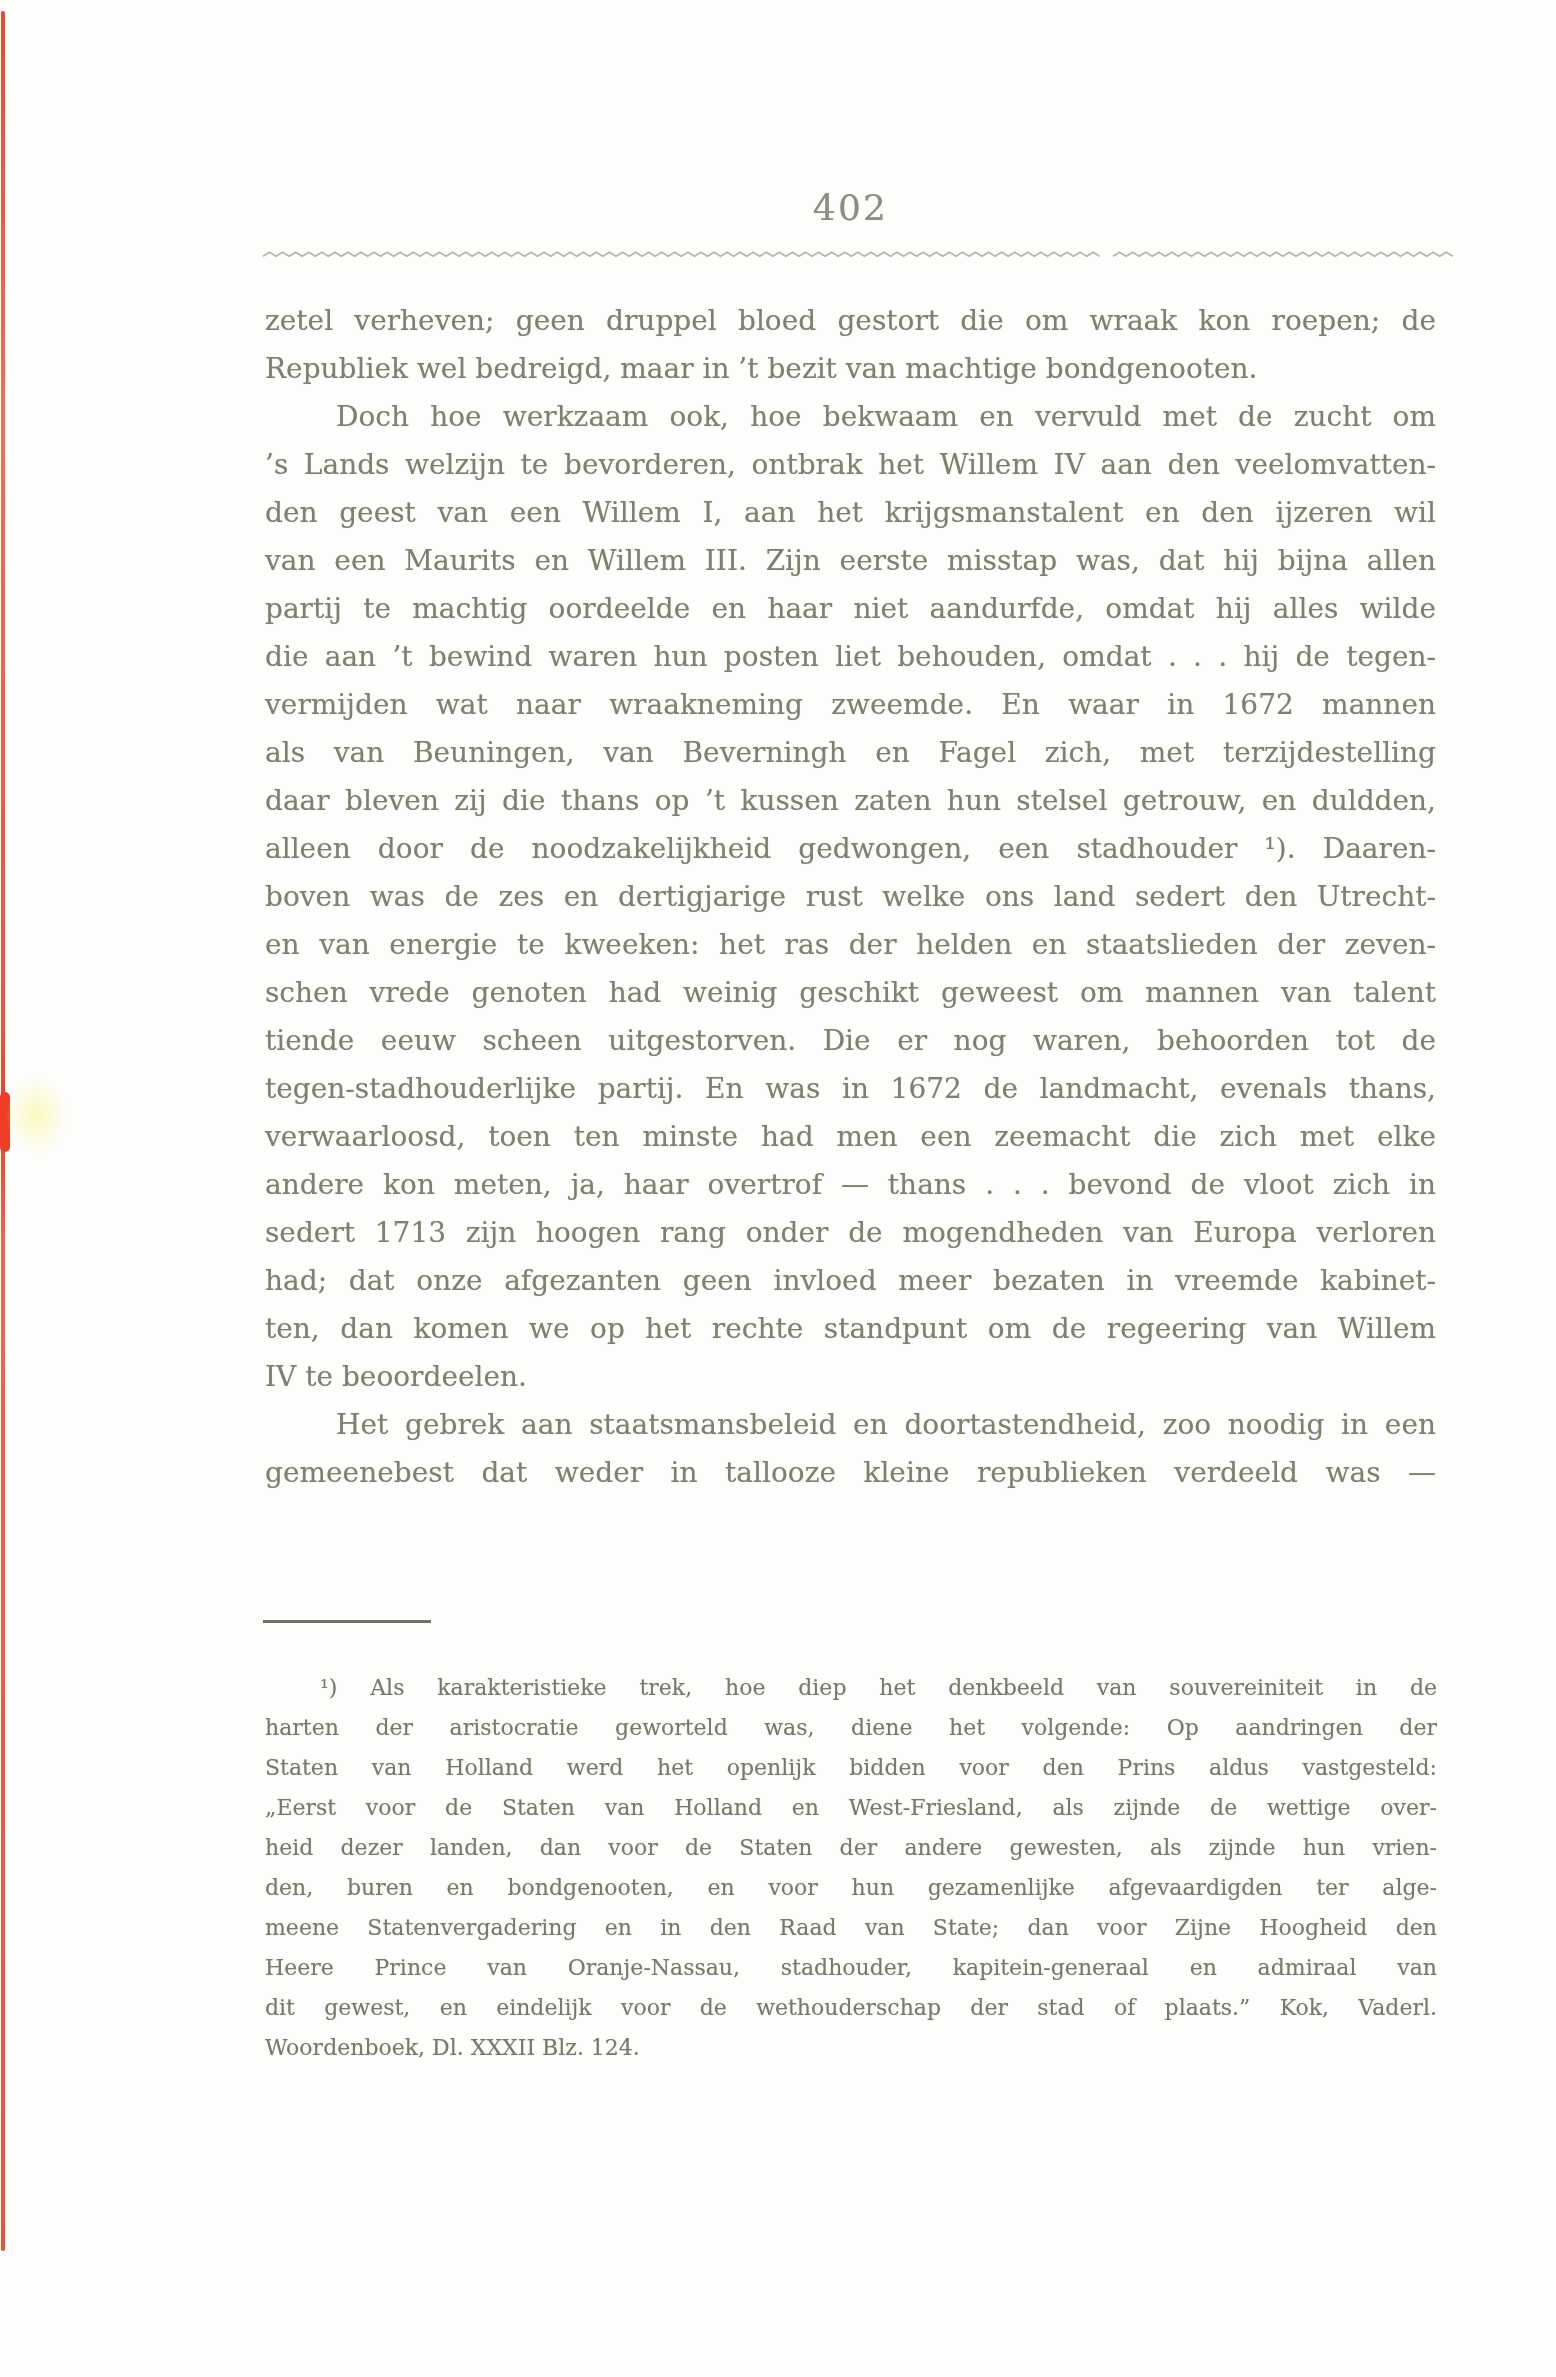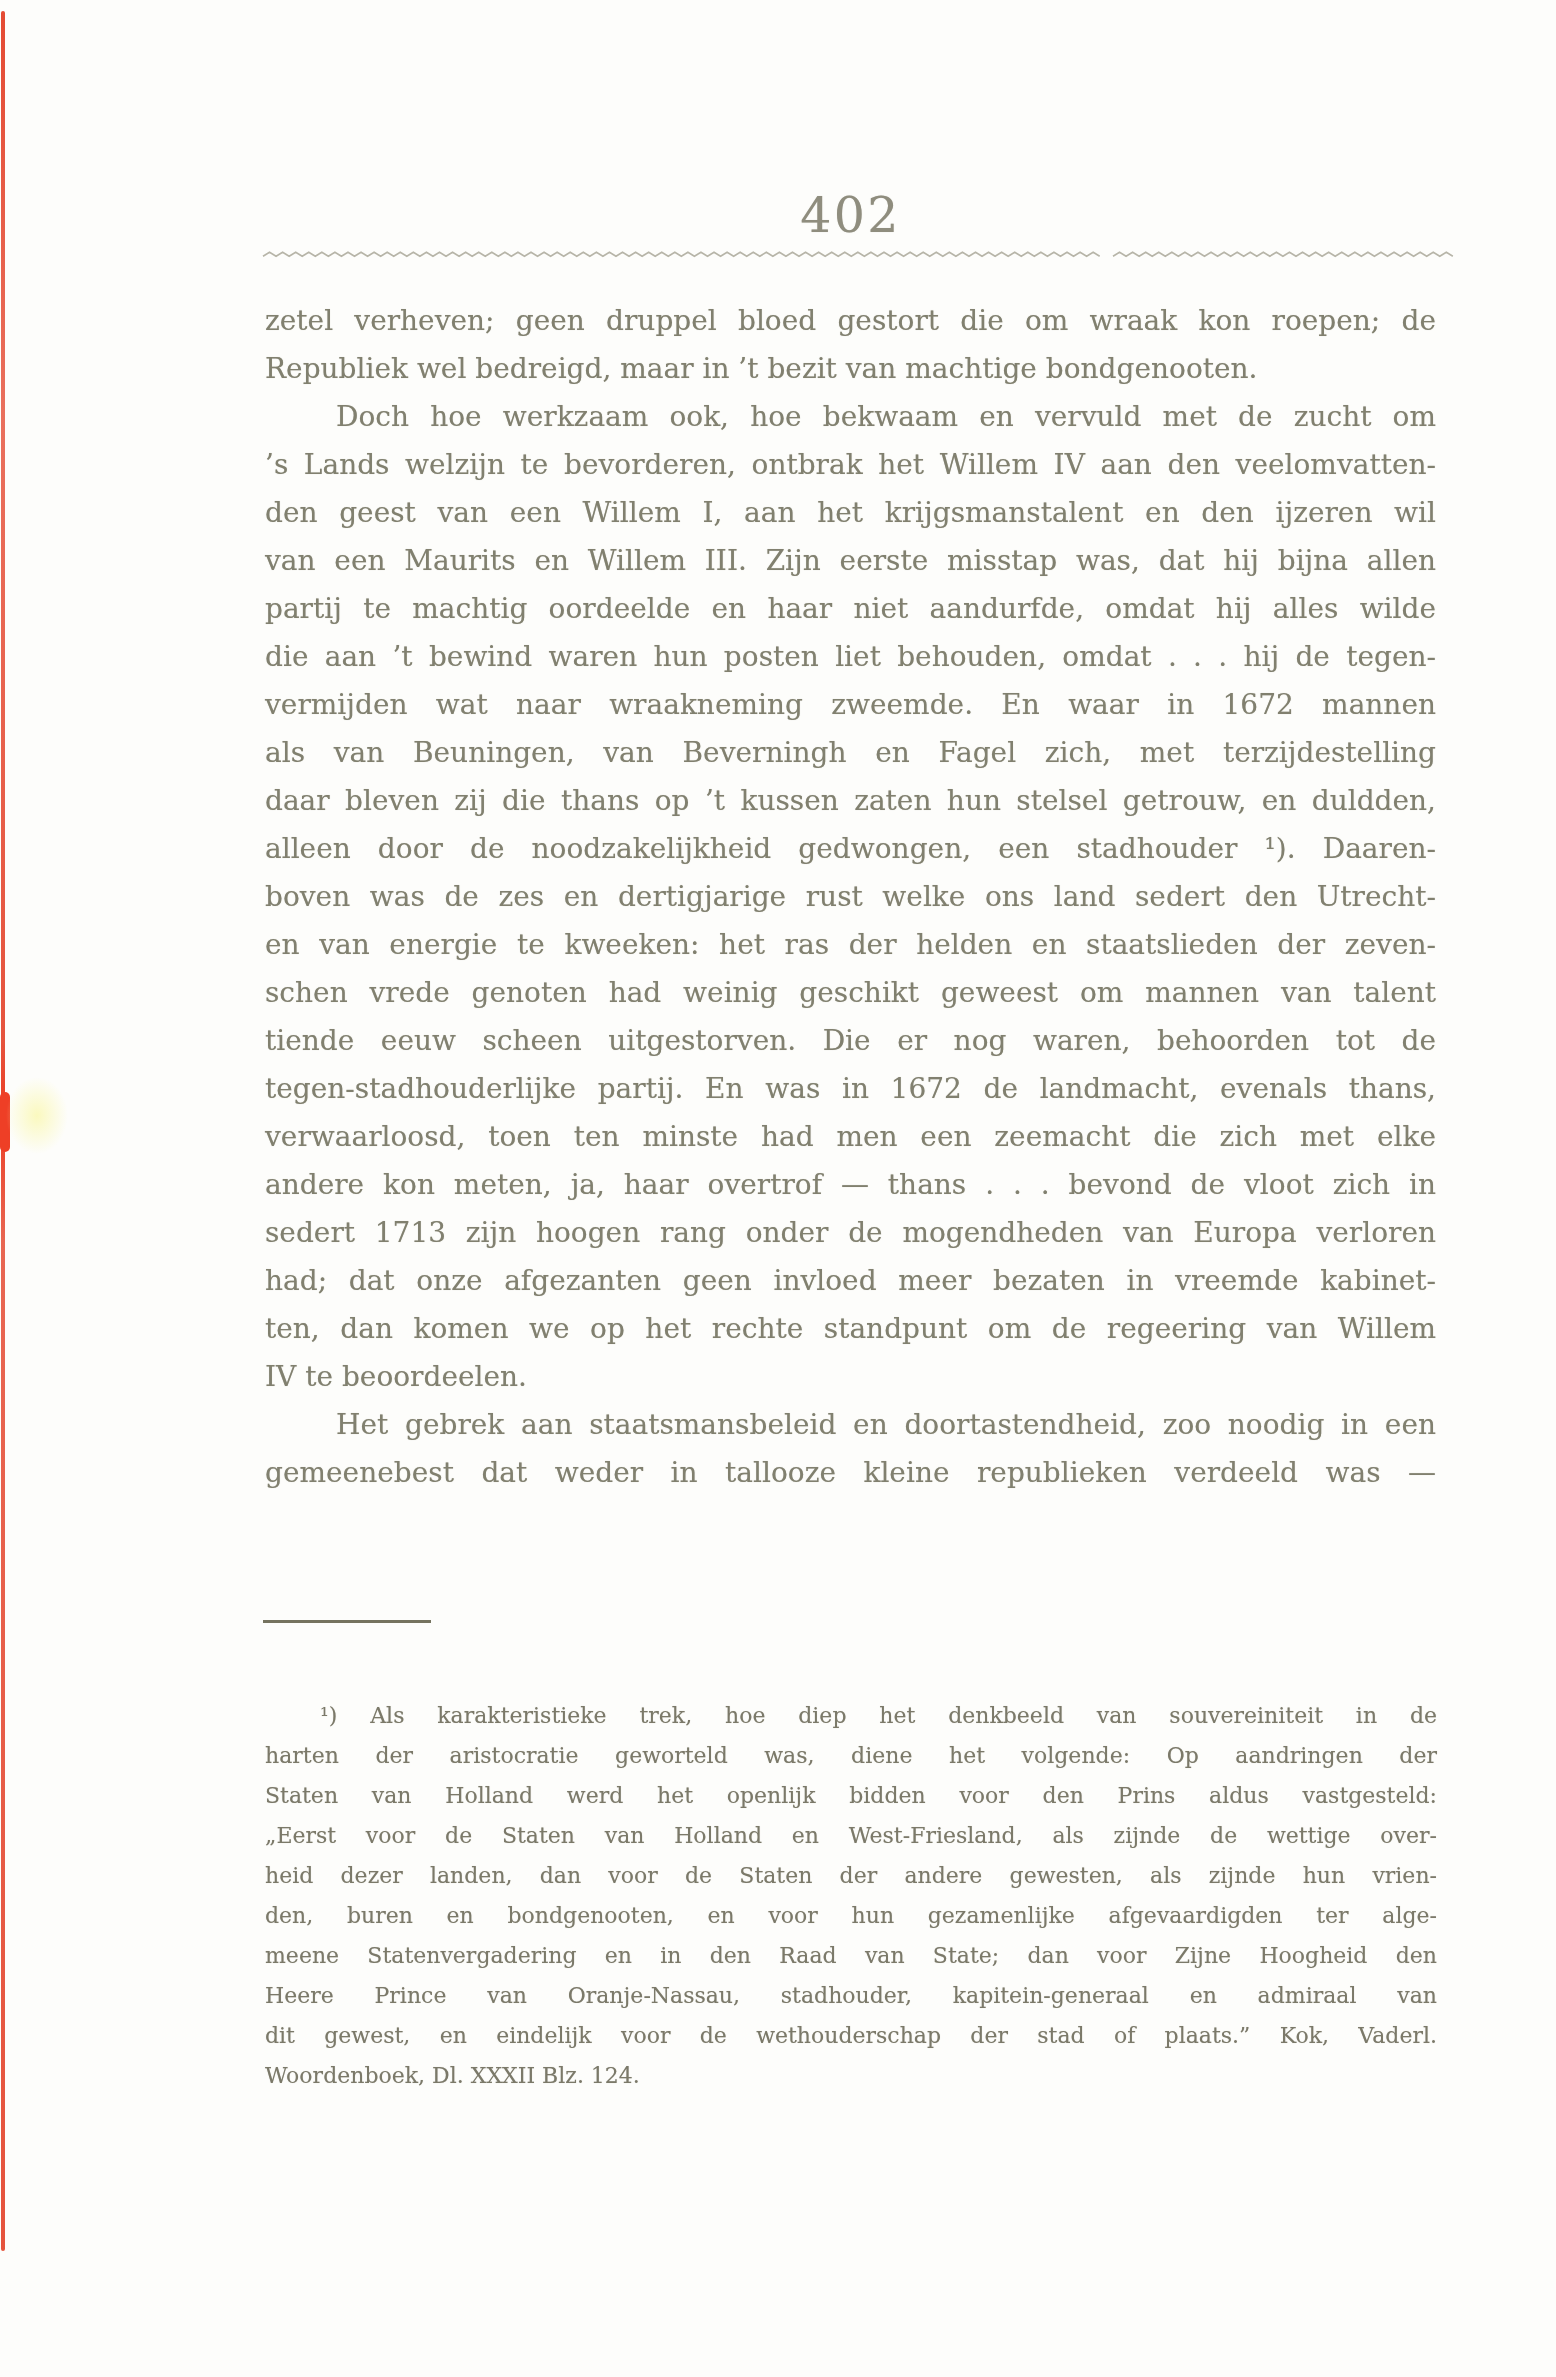--- a/index.html
+++ b/index.html
@@ -28,21 +28,21 @@
   }
   .stain {
     position:absolute; left:6.2px; top:1077px;
     width:62px; height:77px;
     background:radial-gradient(closest-side, rgba(250,248,180,.85), rgba(250,248,180,0));
     border-radius:50%;
   }
   .page-number {
     position:absolute; left:265px; top:187px; width:1171px;
     text-align:center;
-    font-size:49px; letter-spacing:2.3px;
+    font-size:36px; letter-spacing:2.3px;
     color:#8f8d7e;
     text-shadow:0 0 0.8px rgba(120,118,102,.4);
   }
   .wavy { position:absolute; top:250px; height:10.8px; overflow:visible; }
   .wavy-1 { left:263px; width:829px; }
   .wavy-2 { left:1113px; width:336px; }
   .body-text {
     position:absolute; left:265px; top:297px; width:1171px;
     font-size:28px; line-height:48px;
     color:#81806f;
@@ -55,21 +55,21 @@
   }
   .footnote {
     position:absolute; left:265px; top:1668px; width:1172px;
     font-size:22px; line-height:40px;
     color:#7b7969;
     text-shadow:0 0 0.8px rgba(118,116,100,.4);
   }
   .line { text-align:justify; text-align-last:justify; }
   .line.last { text-align-last:left; }
   .body-text .line.indent { text-indent:71px; }
-  .footnote .line.indent { text-indent:55px;margin-top:28px; }
+  .footnote .line.indent { text-indent:55px; }
 </style>
 </head>
 <body>
 
 <div class="page">
   <div class="red-strip"></div>
   <div class="red-blob"></div>
   <div class="stain"></div>
 
   <div class="page-number">402</div>

